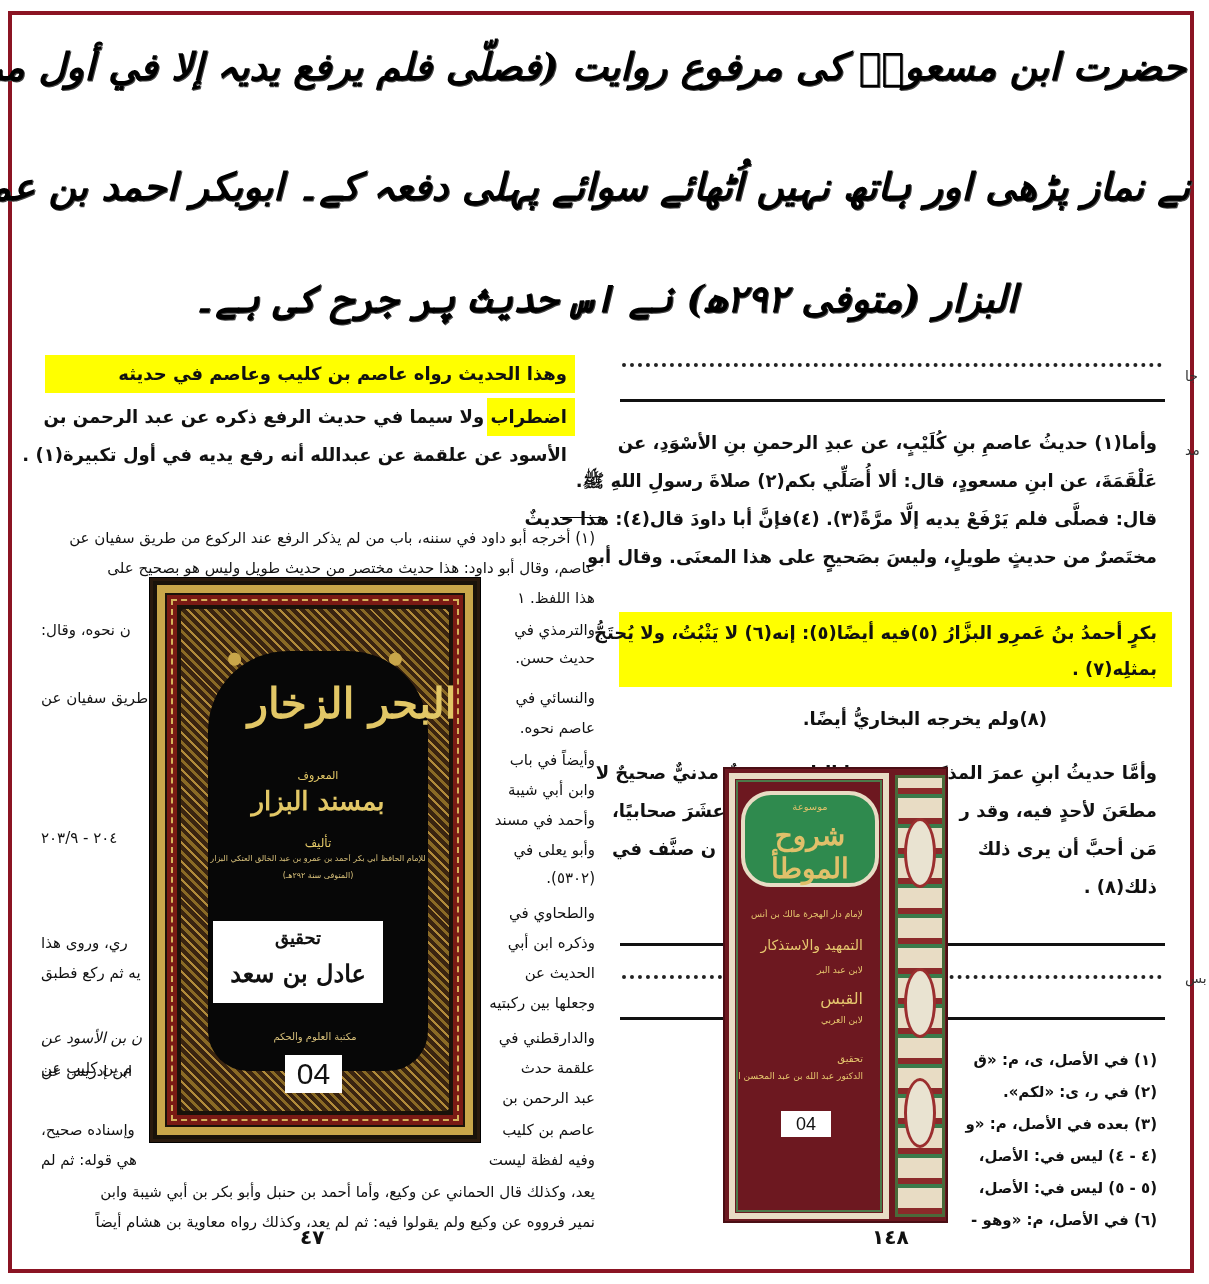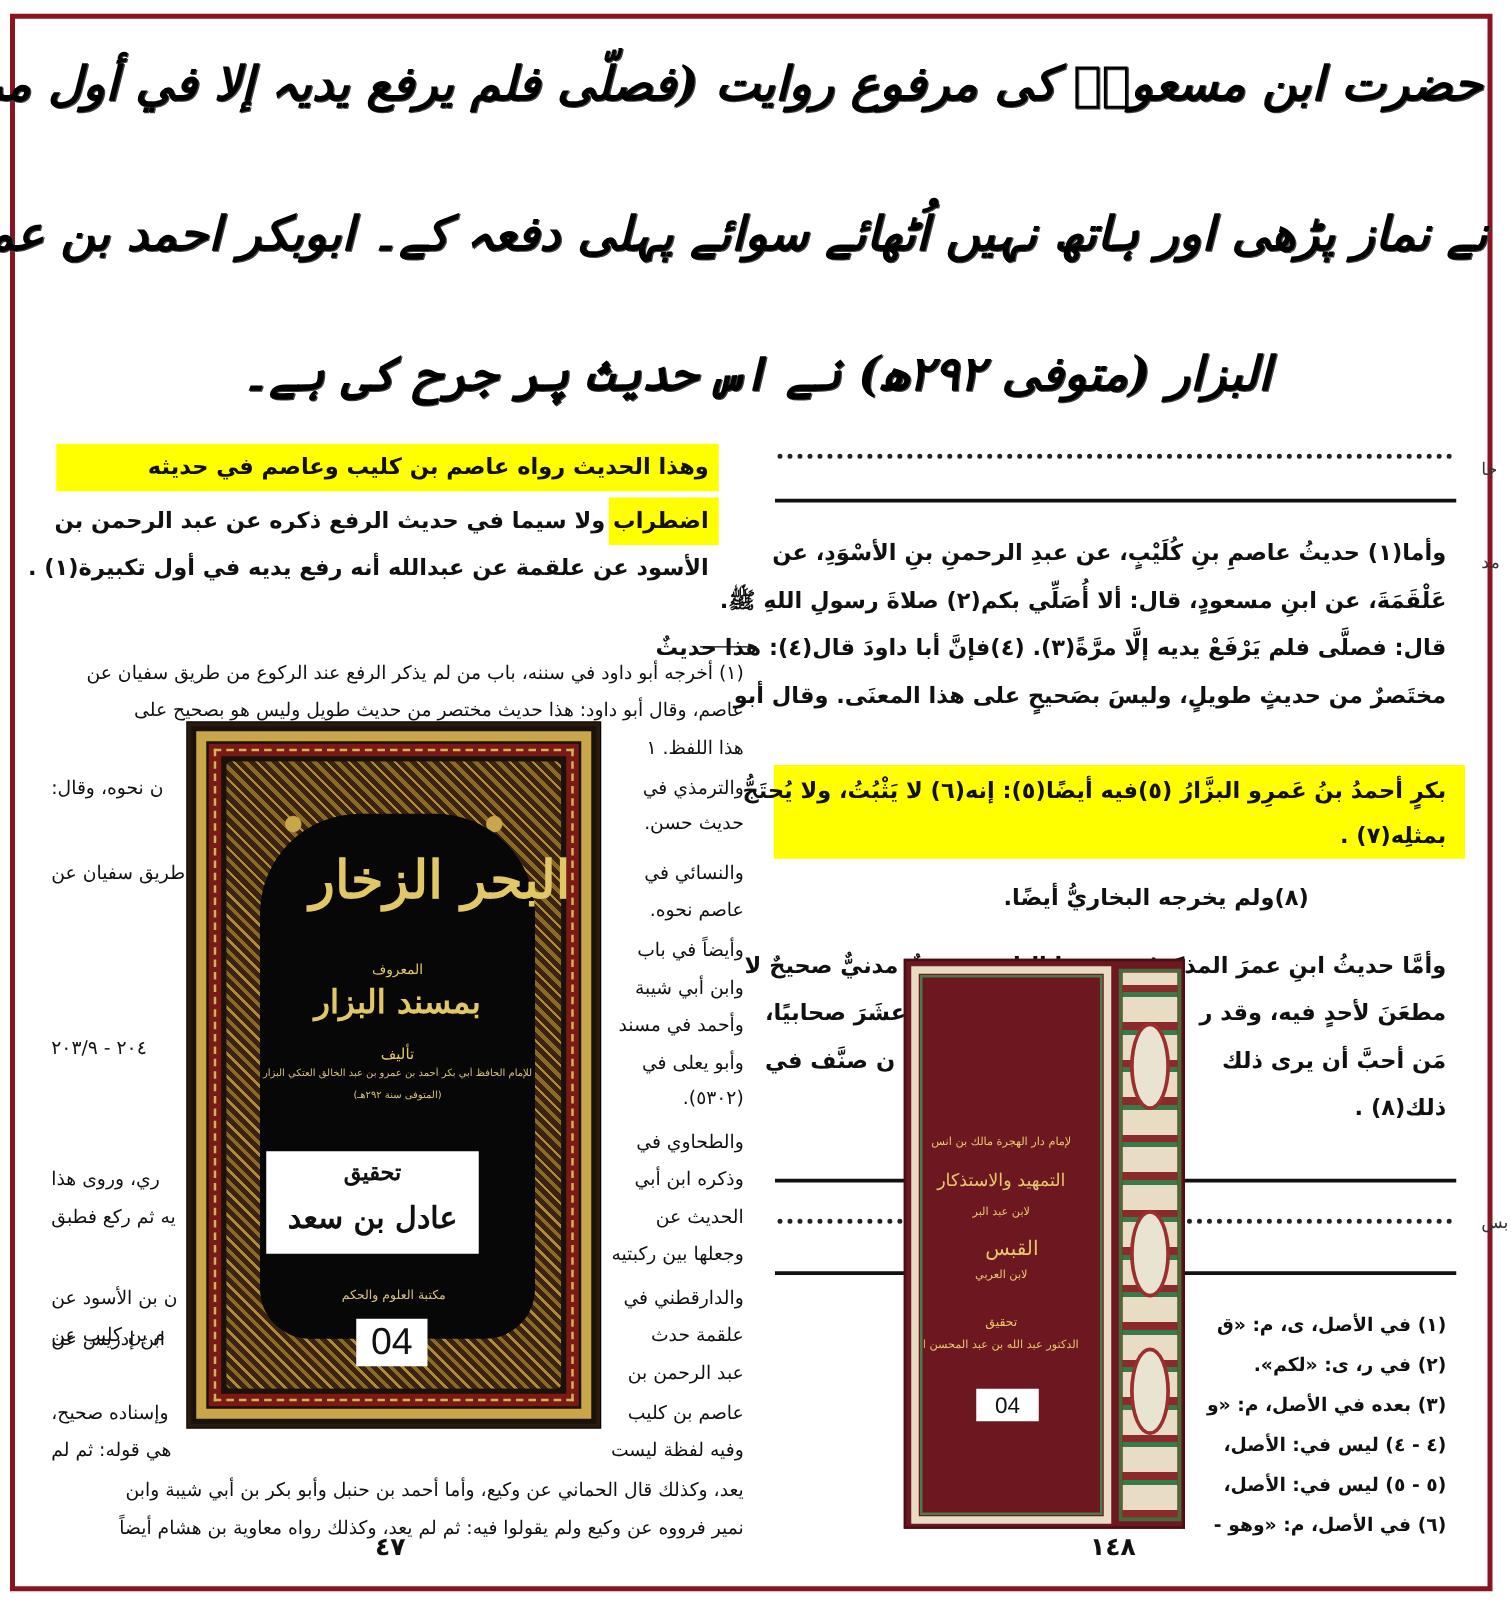--- a/index.html
+++ b/index.html
@@ -100,21 +100,21 @@
     .cover-right .frame-out { position: absolute; left: 4px; top: 4px; width: 160px; height: 446px;
       border: 6px solid #e8dcc4; outline: 2px solid #4d7a4a; outline-offset: -9px; }
     .cover-right .cartouche {
       position: absolute; left: 16px; top: 22px; width: 138px; height: 96px; background: #2f8a4e;
       border-radius: 30px; border: 4px solid #e8dcc4;
     }
     .cover-right .cart-small { position: absolute; left: 0; top: 6px; width: 100%; text-align: center; direction: rtl;
       font-size: 10px; color: #e0c06a; font-family: "DejaVu Sans", sans-serif; }
     .cover-right .cart-title { position: absolute; left: 0; top: 24px; width: 100%; text-align: center; direction: rtl;
       font-size: 28px; color: #e0c06a; font-family: "DejaVu Serif", serif; font-weight: bold; }
-    .cover-right .rtxt { position: absolute; left: 14px; width: 124px; text-align: center; direction: rtl; white-space: nowrap; overflow: hidden;
+    .cover-right .rtxt { position: absolute; left: 14px; width: 124px; text-align: right; direction: rtl; white-space: nowrap; overflow: hidden;
       color: #e6c66e; font-family: "DejaVu Sans", sans-serif; }
     .cover-right .spine {
       position: absolute; left: 170px; top: 6px; width: 50px; height: 442px;
       background: repeating-linear-gradient(180deg, #e8dcc4 0 10px, #8b2a2a 10px 16px, #3a7a4a 16px 20px, #e8dcc4 20px 30px);
       border: 3px solid #4a6a3a;
     }
     .cover-right .spine-oval { position: absolute; left: 6px; width: 32px; height: 70px; border-radius: 50%; background: #e9e3d1; border: 3px solid #9b2e2e; }
     .cover-right .volume-box {
       position: absolute; left: 56px; top: 342px; width: 50px; height: 26px; background: #fff;
       font-family: "Liberation Sans", sans-serif; font-size: 18px; line-height: 26px; text-align: center; color: #111;
@@ -158,21 +158,21 @@
     <div class="fn-line left" style="top:300px;">٢٠٤ - ٢٠٣/٩</div>
     <div class="fn-line" style="top:312px;">وأبو يعلى في</div>
     <div class="fn-line" style="top:340px;">(٥٣٠٢).</div>
     <div class="fn-line" style="top:375px;">والطحاوي في</div>
     <div class="fn-line" style="top:405px;">وذكره ابن أبي</div>
     <div class="fn-line left" style="top:405px;">ري، وروى هذا</div>
     <div class="fn-line" style="top:435px;">الحديث عن</div>
     <div class="fn-line left" style="top:435px;">يه ثم ركع فطبق</div>
     <div class="fn-line" style="top:465px;">وجعلها بين ركبتيه</div>
     <div class="fn-line" style="top:500px;">والدارقطني في</div>
-    <div class="fn-line left" style="top:500px;">ن بن الأسود عن</div>
+    <div class="fn-line left" style="top:500px;font-style:italic;">ن بن الأسود عن</div>
     <div class="fn-line" style="top:530px;">علقمة حدث</div>
     <div class="fn-line left" style="top:530px;">م بن كليب عن</div>
     <div class="fn-line" style="top:560px;">عبد الرحمن بن</div>
     <div class="fn-line left" style="top:533px;">ابن إدريس عن</div>
     <div class="fn-line" style="top:592px;">عاصم بن كليب</div>
     <div class="fn-line left" style="top:592px;">وإسناده صحيح،</div>
     <div class="fn-line" style="top:622px;">وفيه لفظة ليست</div>
     <div class="fn-line left" style="top:622px;">هي قوله: ثم لم</div>
     <div class="fn-line" style="top:654px;">يعد، وكذلك قال الحماني عن وكيع، وأما أحمد بن حنبل وأبو بكر بن أبي شيبة وابن</div>
     <div class="fn-line" style="top:684px;">نمير فرووه عن وكيع ولم يقولوا فيه: ثم لم يعد، وكذلك رواه معاوية بن هشام أيضاً</div>
@@ -236,20 +236,24 @@
   </div>
   <div class="page-num" style="left:260px; top:880px;">١٤٨</div>
 </div>
 
 <div class="edge-char" style="left:1185px; top:368px;">جا</div>
 <div class="edge-char" style="left:1185px; top:442px;">مد</div>
 <div class="edge-char" style="left:1185px; top:970px;">بس</div>
 
 <div class="cover-right">
   <div class="frame-out"></div>
+  <div class="cartouche">
+    <div class="cart-small">موسوعة</div>
+    <div class="cart-title">شروح الموطأ</div>
+  </div>
   <div class="rtxt" style="top:140px; font-size:9px;">لإمام دار الهجرة مالك بن أنس</div>
   <div class="rtxt" style="top:168px; font-size:14px;">التمهيد والاستذكار</div>
   <div class="rtxt" style="top:196px; font-size:9px;">لابن عبد البر</div>
   <div class="rtxt" style="top:220px; font-size:16px;padding-left:17px;">القبس</div>
   <div class="rtxt" style="top:246px; font-size:9px;">لابن العربي</div>
   <div class="rtxt" style="top:284px; font-size:10px;">تحقيق</div>
   <div class="rtxt" style="top:302px; font-size:9px;">الدكتور عبد الله بن عبد المحسن التركي</div>
   <div class="volume-box">04</div>
   <div class="spine">
     <div class="spine-oval" style="top:40px;"></div>

